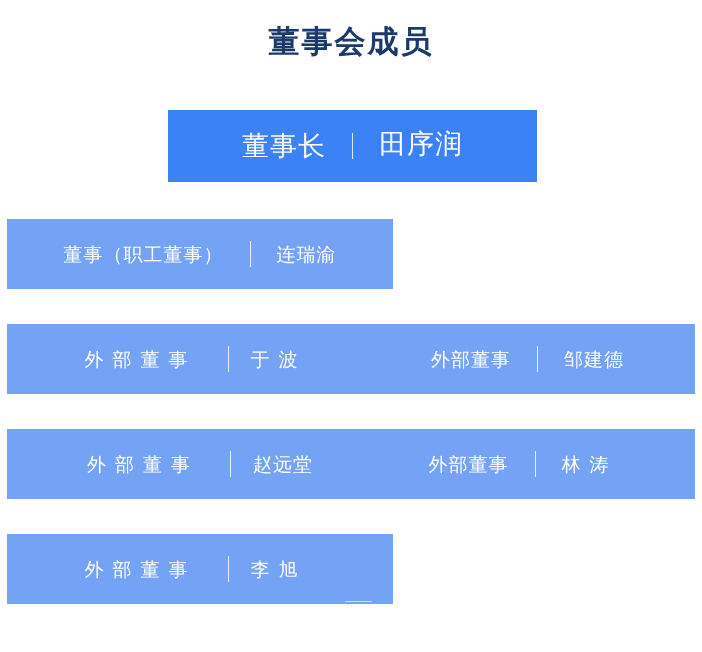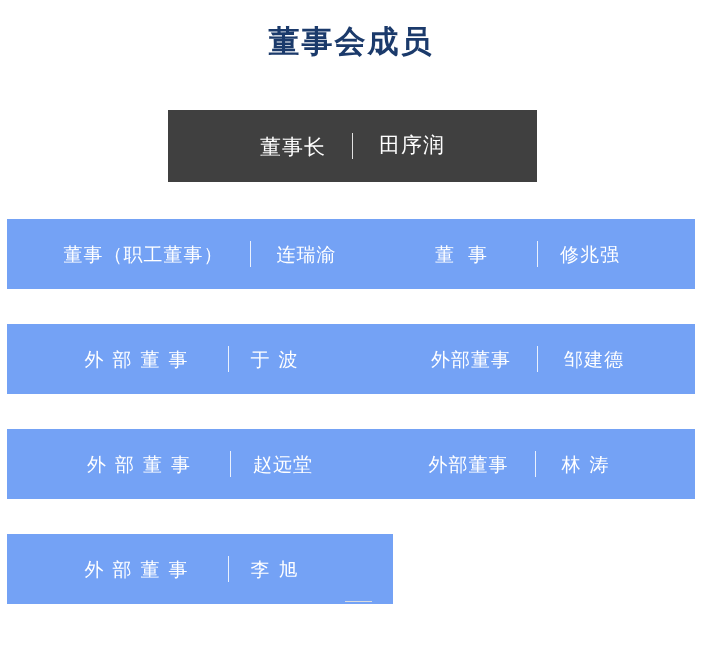--- a/index.html
+++ b/index.html
@@ -53,22 +53,22 @@
     color: #ffffff;
     white-space: pre;
     line-height: 1;
   }
   .card-chair {
     position: absolute;
     left: 168px;
     top: 0;
     width: 369px;
     height: 72px;
-    background: #404040;
-    font-size: 21px;
+    background: #3b82f6;
+    font-size: 27px;
   }
   .card-chair .role { letter-spacing: 1px; }
   .card-chair .name { letter-spacing: 1px; font-family: Liberation Mono, monospace; }
 
   
   .grid {
     position: absolute;
     top: 219px;
     left: 0;
     width: 702px;
@@ -134,25 +134,20 @@
   </div>
 
   <div class="grid">
 
     <div class="grid-row">
       <div class="card card-member col-left">
         <span class="role sp-none">董事（职工董事）</span>
         <span class="divider"></span>
         <span class="name sp-none">连瑞渝</span>
       </div>
-      <div class="card card-member col-right">
-        <span class="role sp-wide">董事</span>
-        <span class="divider narrow"></span>
-        <span class="name sp-none">修兆强</span>
-      </div>
     </div>
 
     <div class="grid-row">
       <div class="card card-member col-left">
         <span class="role sp-mid">外部董事</span>
         <span class="divider narrow"></span>
         <span class="name sp-mid">于波</span>
       </div>
       <div class="card card-member col-right">
         <span class="role sp-none">外部董事</span>

